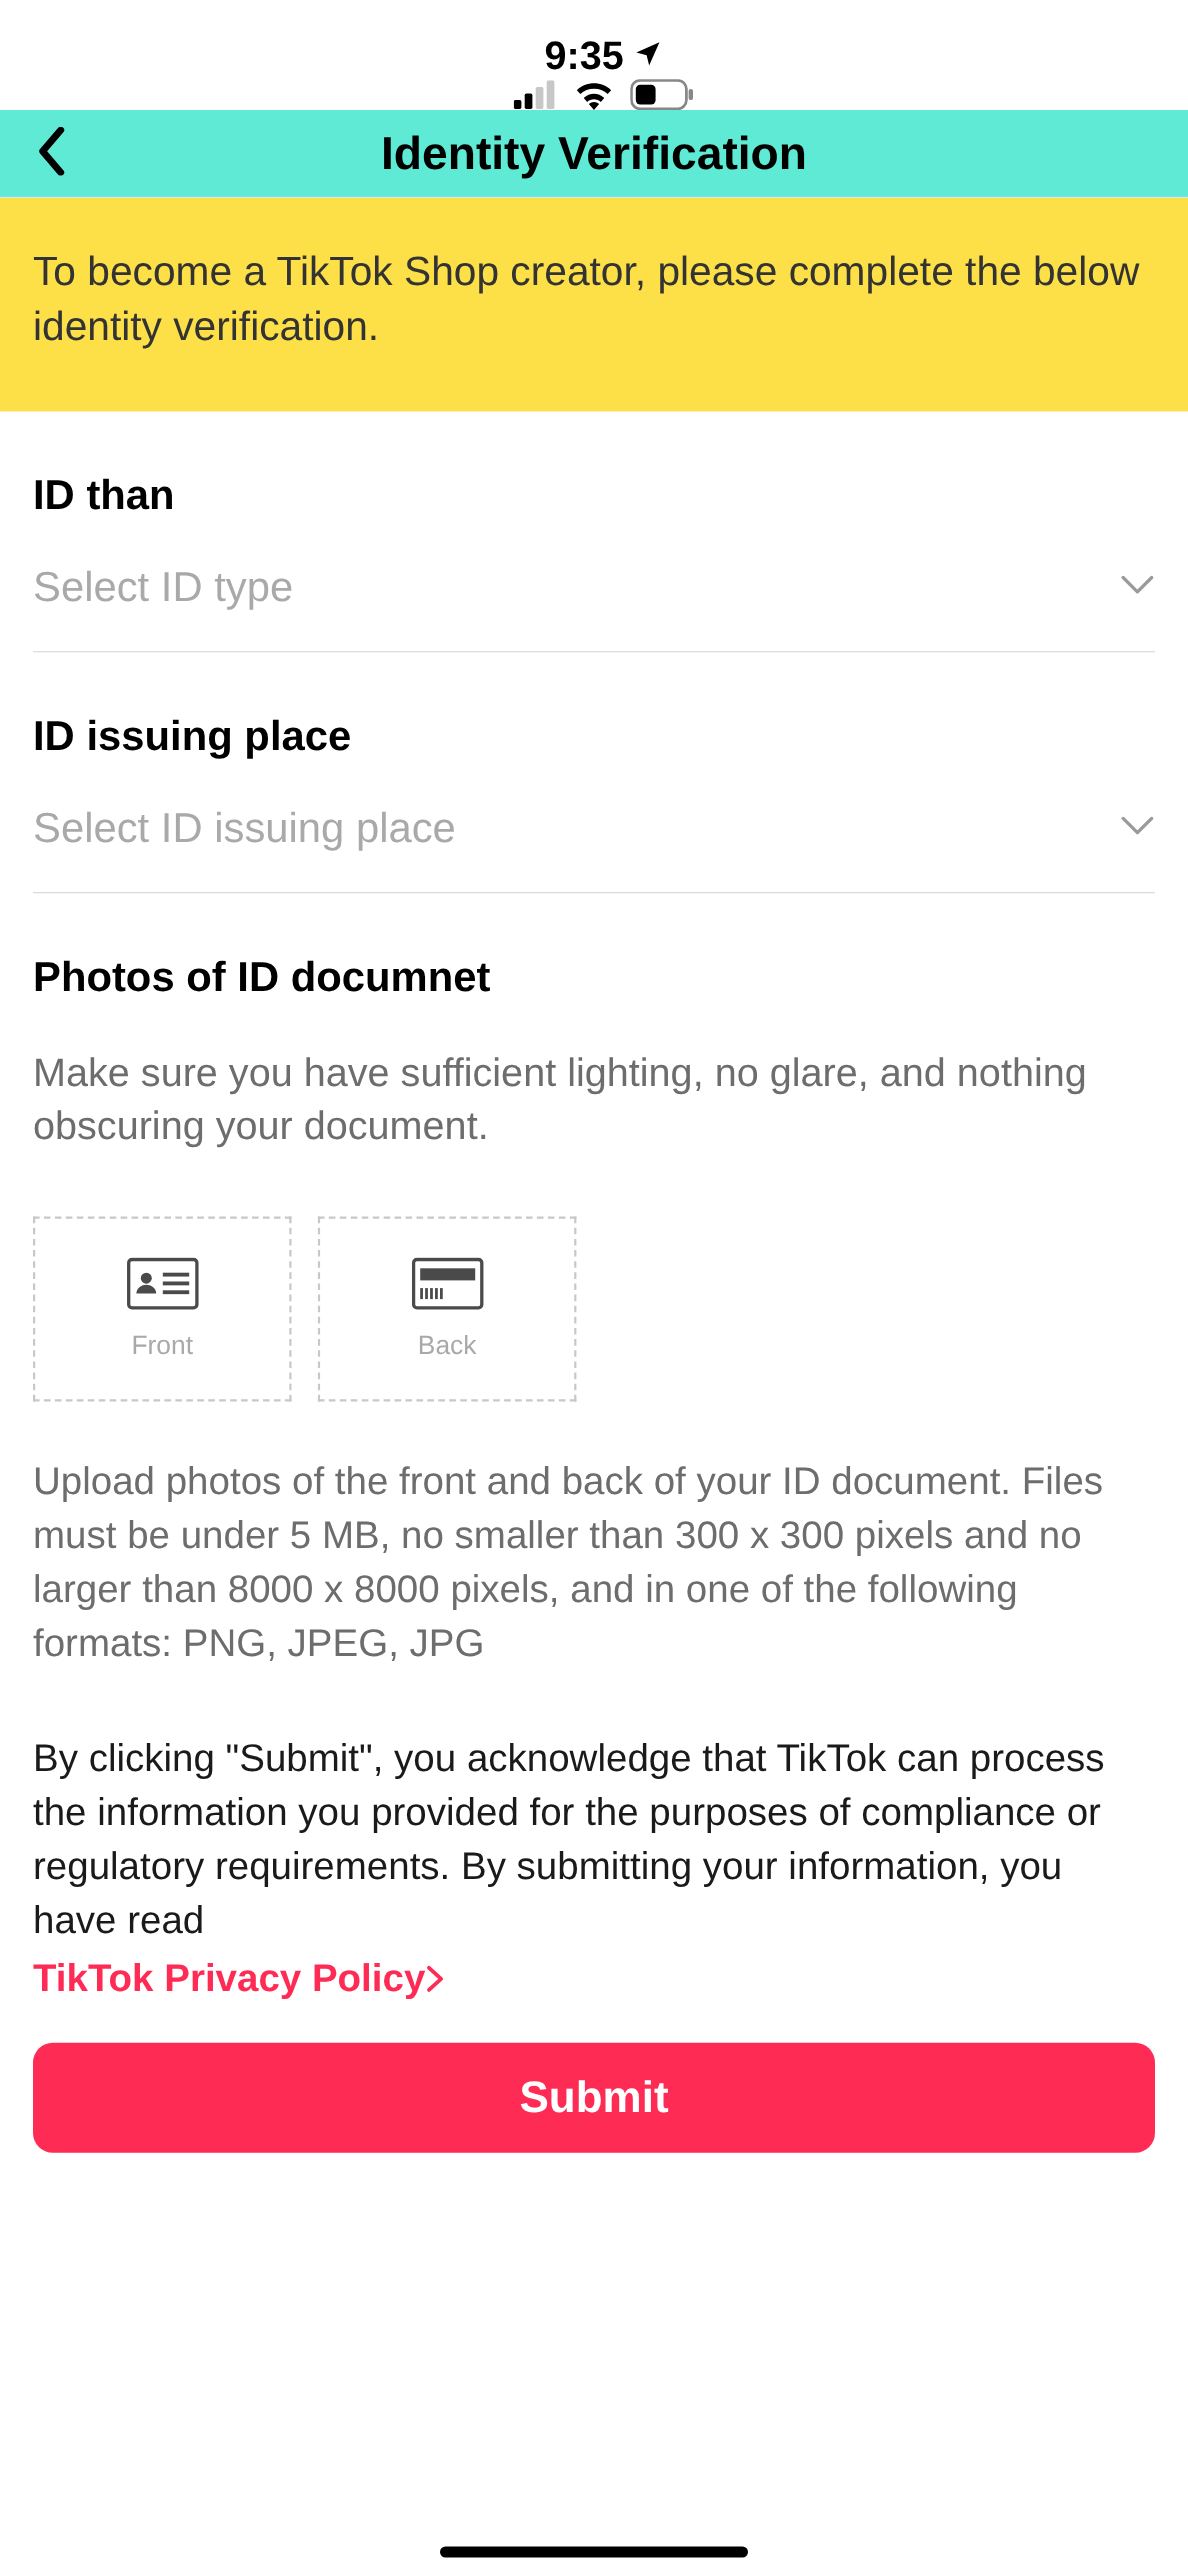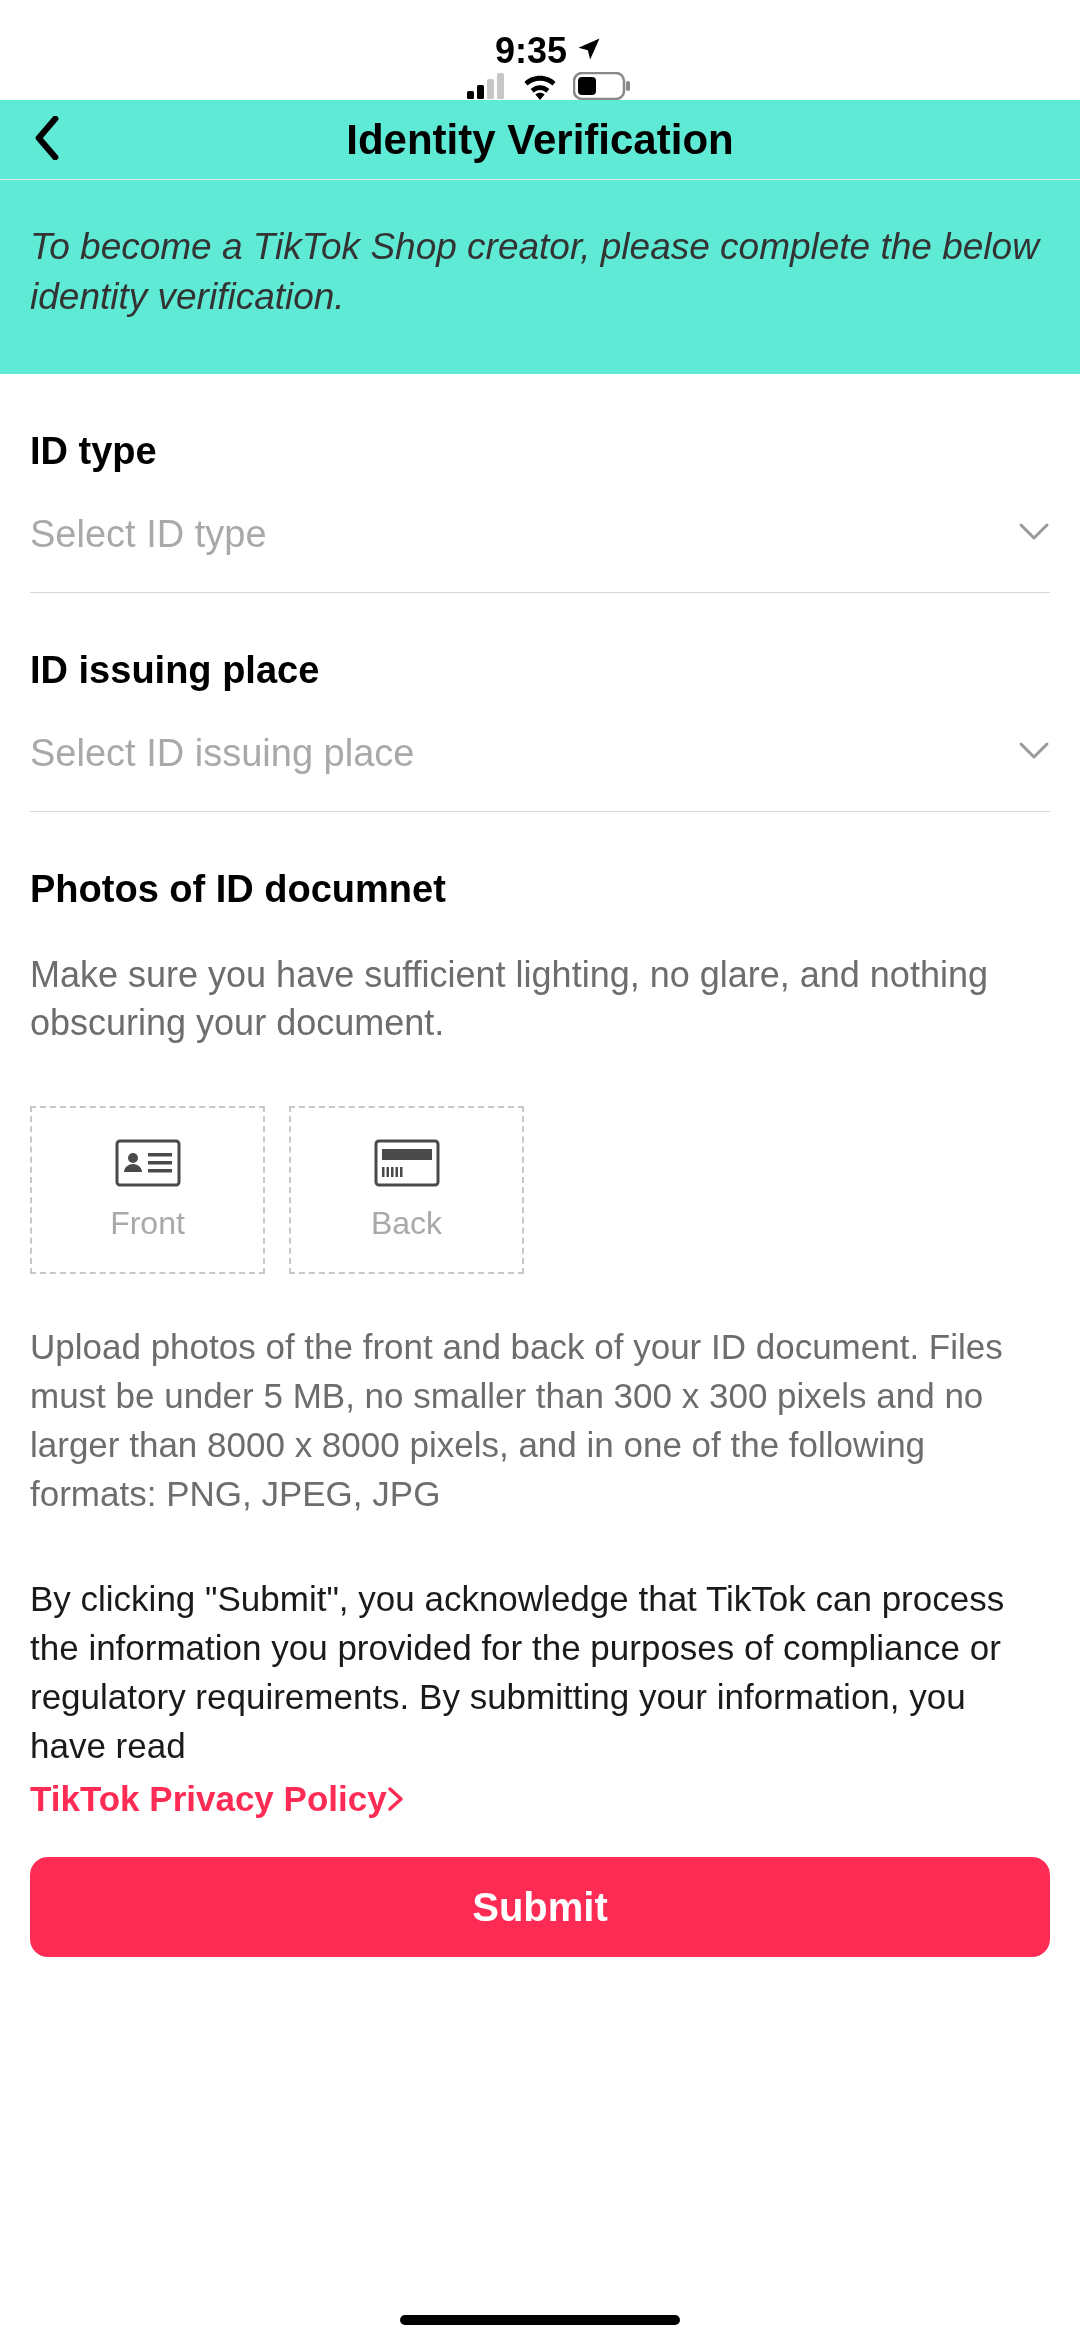--- a/index.html
+++ b/index.html
@@ -44,23 +44,22 @@
       position: absolute;
       left: 30px;
       top: 50%;
       transform: translateY(-50%);
     }
     .header-title {
       font-size: 42px;
       font-weight: 700;
     }
     .intro-banner {
-      background: #5eead4;
+      background: #fde047;
       padding: 42px 30px 52px 30px;
-      font-style: italic;
     }
     .intro-text {
       font-size: 37px;
       color: #333;
       line-height: 1.35;
     }
     .form-section {
       padding: 0 30px;
     }
     .field-group {
@@ -99,21 +98,21 @@
       height: 168px;
       border: 2px dashed #c8c8c8;
       display: flex;
       flex-direction: column;
       align-items: center;
       justify-content: center;
       gap: 14px;
       cursor: pointer;
     }
     .upload-label {
-      font-size: 32px;
+      font-size: 24px;
       color: #a9a9a9;
     }
     .help-text {
       font-size: 35px;
       color: #6d6d6d;
       line-height: 1.4;
       margin-top: 48px;
     }
     .ack-text {
       font-size: 35px;
@@ -200,21 +199,21 @@
   </div>
   <div class="header-title">Identity Verification</div>
 </div>
 
 <div class="intro-banner">
   <div class="intro-text">To become a TikTok Shop creator, please complete the below identity verification.</div>
 </div>
 
 <div class="form-section">
   <div class="field-group">
-    <div class="field-label">ID type</div>
+    <div class="field-label">ID than</div>
     <div class="select-row">
       <span class="select-placeholder">Select ID type</span>
       <span>
         <svg width="32" height="20" viewBox="0 0 32 20">
             <path d="M3 3 L16 16 L29 3" stroke="#9a9a9a" stroke-width="3" fill="none" stroke-linecap="round" stroke-linejoin="round"></path>
           </svg>
       </span>
     </div>
   </div>
 

